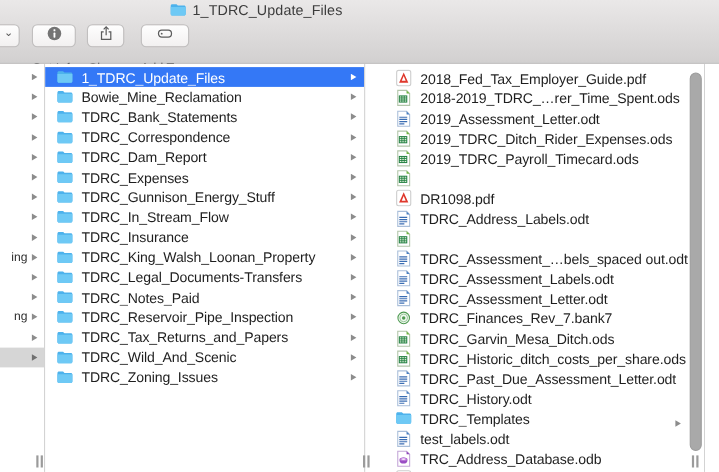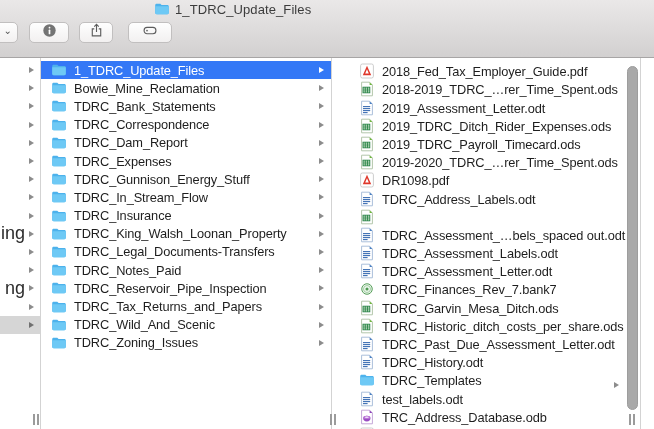--- a/index.html
+++ b/index.html
@@ -57,21 +57,21 @@
     font-size:12.8px;color:#1e1e1e;white-space:nowrap;overflow:hidden;
     flex:1;letter-spacing:-0.1px;
   }
   .icon16{width:16px;height:16px;flex:0 0 16px;display:flex;align-items:center;justify-content:center;}
 
   
   .chev{width:0;height:0;border-left:5px solid #8c8c8c;border-top:3.5px solid transparent;border-bottom:3.5px solid transparent;flex:0 0 auto;}
 
   
   .col-parent .row{justify-content:flex-end;padding-right:6px;gap:4px;}
-  .col-parent .tail{font-size:18px;color:#2c2c2c;white-space:nowrap;}
+  .col-parent .tail{font-size:11px;color:#2c2c2c;white-space:nowrap;}
   .col-parent .row.psel{background:#d6d6d6;}
   .col-parent .row.psel .chev{border-left-color:#707070;}
 
   
   .col-folders .row{padding-left:10px;gap:7px;}
   .col-folders .row .chev{margin-right:7px;}
   .col-folders .row.sel{background:#3478f6;}
   .col-folders .row.sel .name{color:#fff;}
   .col-folders .row.sel .chev{border-left-color:#fff;}
 
@@ -453,21 +453,20 @@
                 <path d="M10.6 1.2 L13.4 4 H10.6 Z" fill="#6fb53f"></path>
                 <rect x="4" y="6.2" width="6.8" height="5.6" fill="#edf6e6" stroke="#1e7e3e" stroke-width="0.9"></rect>
                 <g stroke="#1e7e3e" stroke-width="0.8">
                   <line x1="4" y1="8.05" x2="10.8" y2="8.05"></line>
                   <line x1="4" y1="9.95" x2="10.8" y2="9.95"></line>
                   <line x1="6.3" y1="6.2" x2="6.3" y2="11.8"></line>
                   <line x1="8.5" y1="6.2" x2="8.5" y2="11.8"></line>
                 </g>
               </svg>
             </span>
-            <span class="name">2019-2020_TDRC_…rer_Time_Spent.ods</span>
           </div>
           <div class="row">
             <span class="icon16">
               <svg width="16" height="16" viewBox="0 0 16 16">
                 <rect x="1.6" y="1" width="12.8" height="14" rx="1.8" fill="#fff" stroke="#cdcdcd"></rect>
                 <path fill-rule="evenodd" d="M8 2.8 L12.2 12.2 H3.8 Z M8 6.2 L9.8 10.5 H6.2 Z" fill="#df382c"></path>
               </svg>
             </span>
             <span class="name">DR1098.pdf</span>
           </div>

